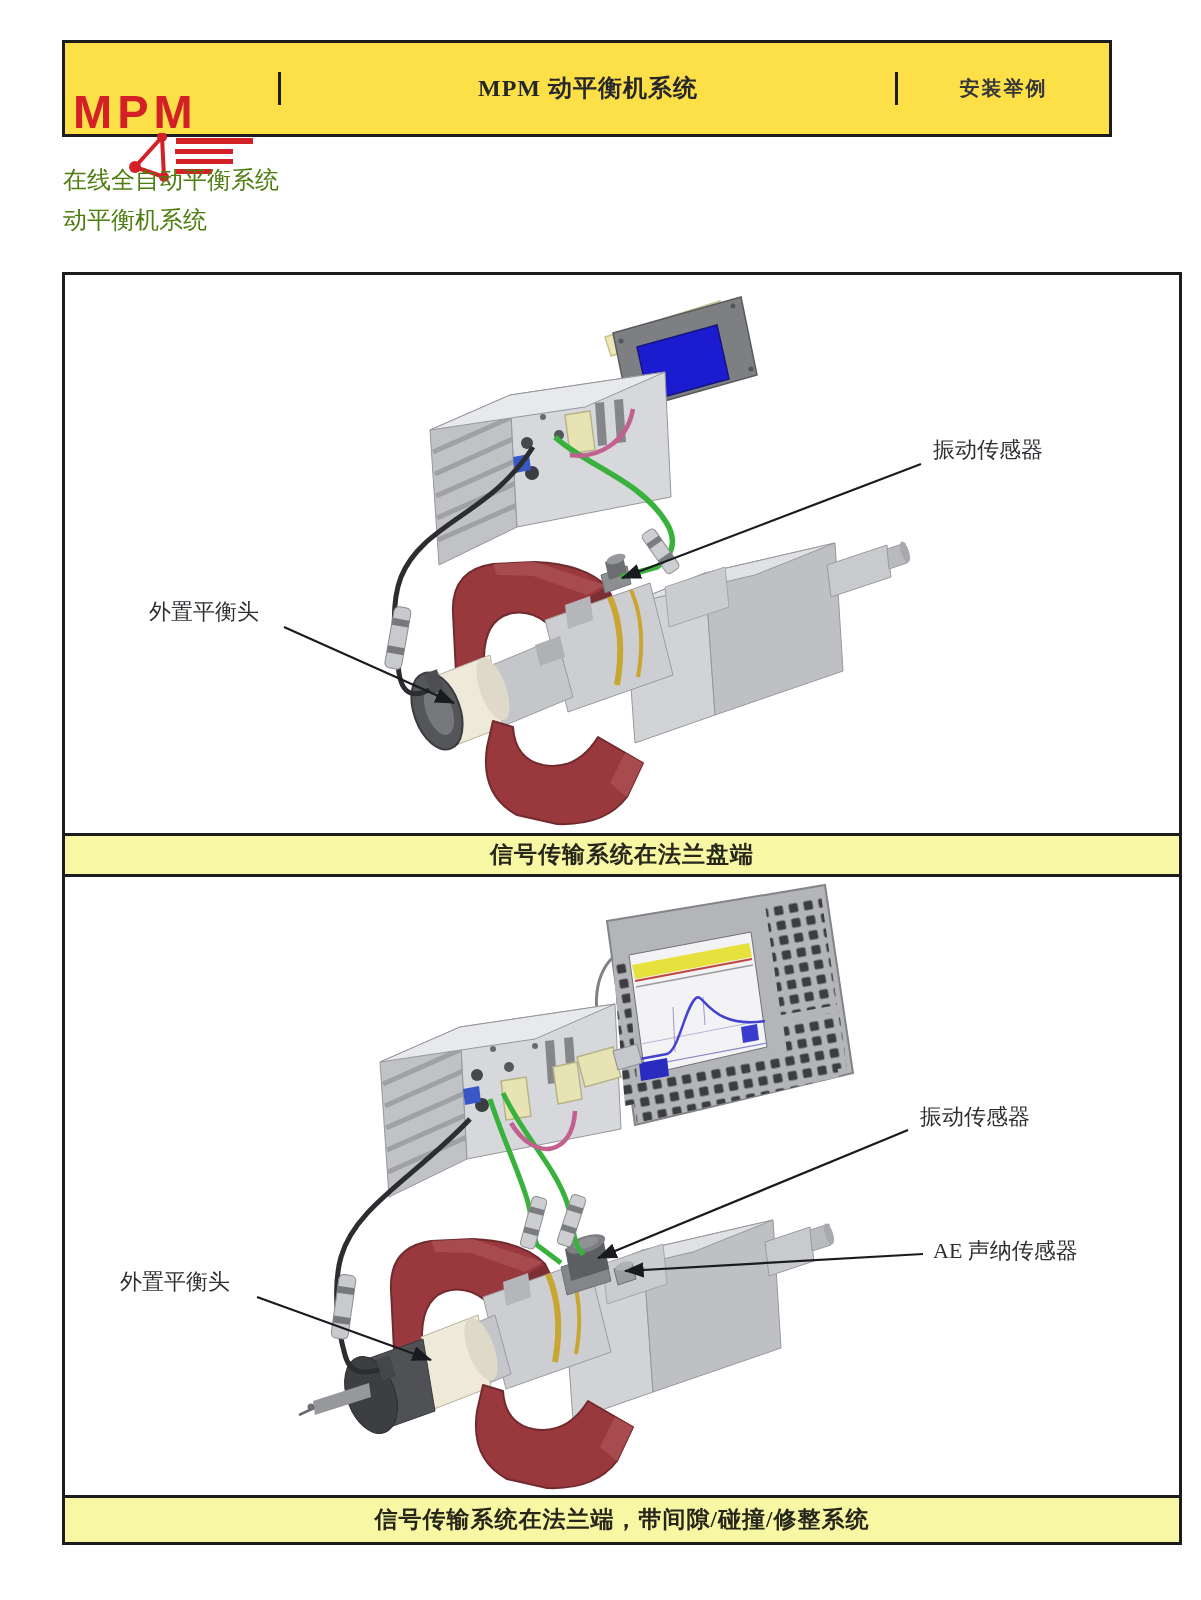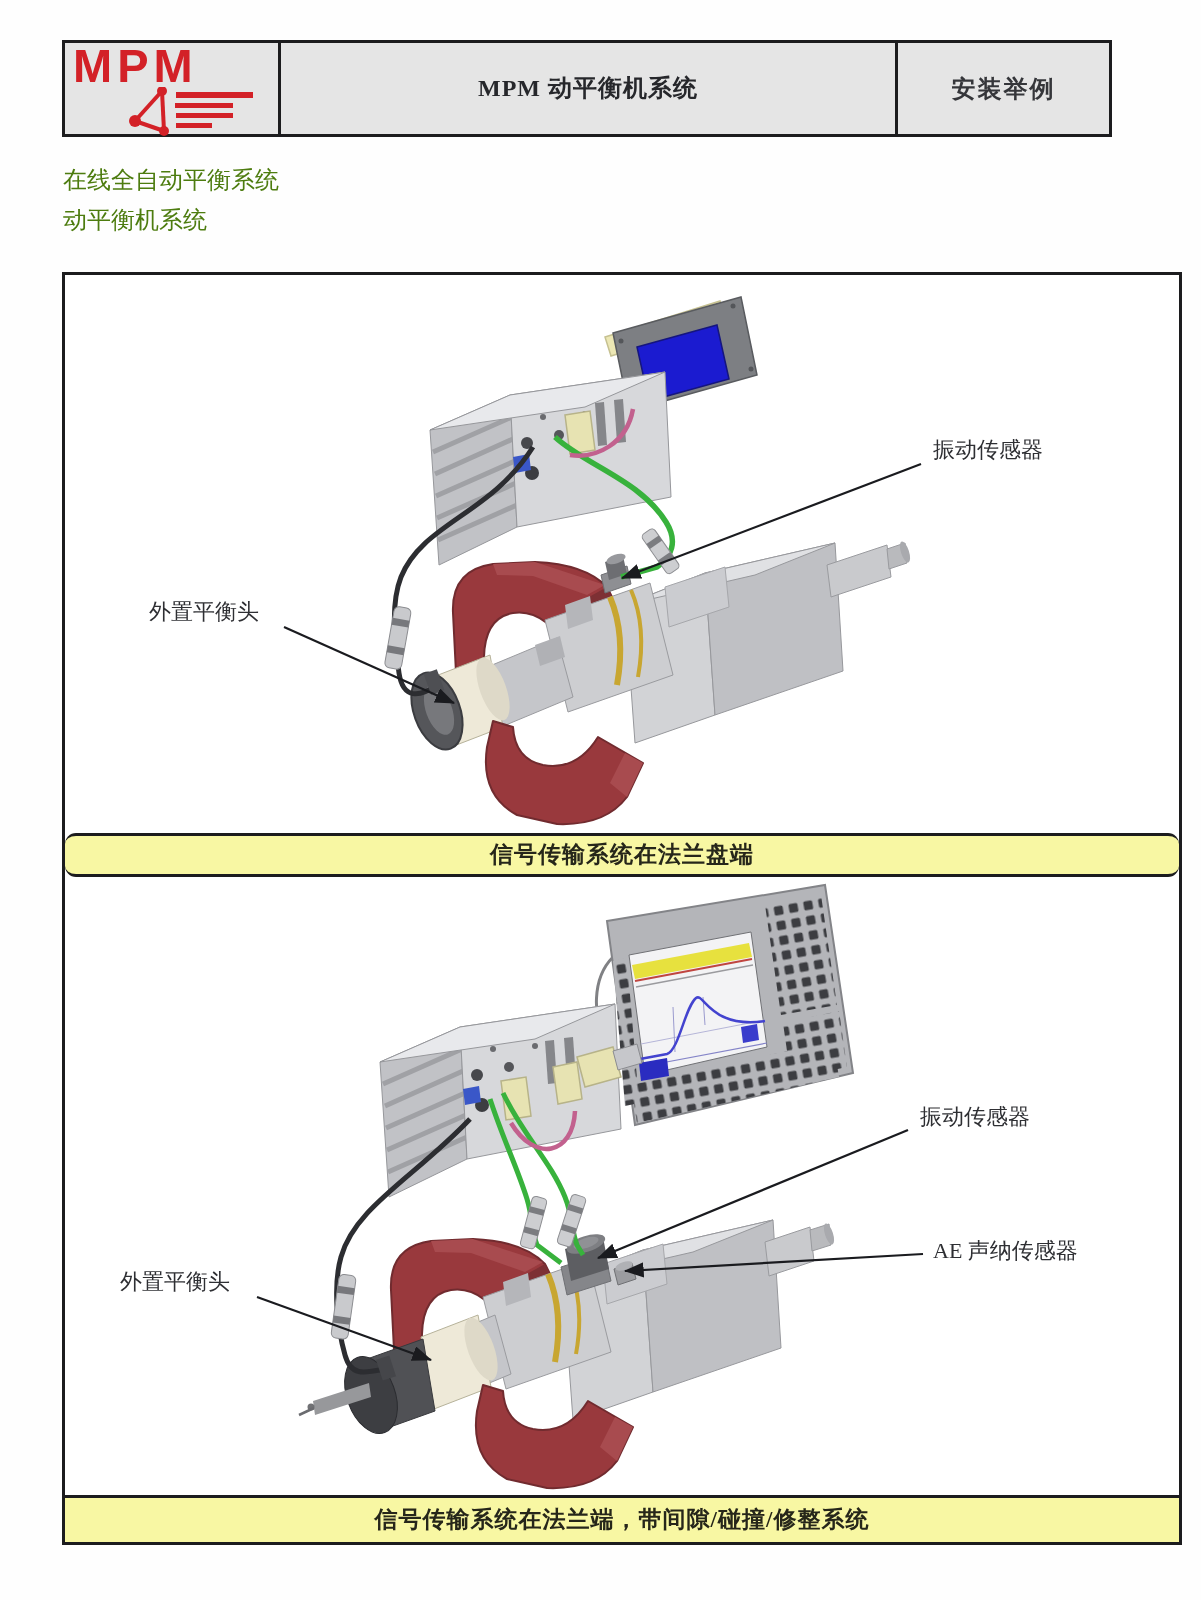--- a/index.html
+++ b/index.html
@@ -13,31 +13,31 @@
   }
   html,body{margin:0;padding:0;}
   body{
     width:1201px;height:1600px;position:relative;background:#fefefe;
     font-family:"Liberation Serif","DejaVu Serif",serif;color:#1d1e22;
     overflow:hidden;
   }
   .header-table{
     position:absolute;left:62px;top:40px;width:1050px;height:97px;
     border:3px solid var(--border-black);box-sizing:border-box;
-    display:flex;background:#e5e5e5;
+    display:flex;background:#fde047;align-items:center;
   }
   .cell{box-sizing:border-box;position:relative;}
   .cell-logo{width:213px;}
   .cell-title{
     flex:1;border-left:3px solid var(--border-black);border-right:3px solid var(--border-black);
     display:flex;flex-direction:row;align-items:center;justify-content:center;
   }
   .cell-right{width:211px;display:flex;align-items:center;justify-content:center;}
   .title-line{font-weight:bold;font-size:24px;line-height:33px;letter-spacing:1px;color:#26272b;}
-  .right-label{font-weight:bold;font-size:24px;letter-spacing:2px;color:#35363a;}
+  .right-label{font-weight:bold;font-size:20px;letter-spacing:2px;color:#35363a;}
   .logo-text{
     position:absolute;left:8px;top:-2px;color:var(--logo-red);
     font-family:"Liberation Sans","DejaVu Sans",sans-serif;
     font-weight:900;font-size:47px;letter-spacing:5px;line-height:50px;
   }
   .logo-mark{position:absolute;left:62px;top:44px;}
   .intro{position:absolute;left:63px;width:600px;font-weight:normal;font-size:24px;color:#4d7c0f;}
   .intro-1{top:164px;}
   .intro-2{top:204px;}
   .figure-box{
@@ -47,21 +47,21 @@
   }
   .panel{position:relative;overflow:hidden;background:#fff;}
   .panel-1{height:558px;}
   .panel-2{flex:1;}
   .caption{
     background:var(--caption-yellow);
     border-top:3px solid var(--border-black);
     text-align:center;font-weight:bold;font-size:23px;color:#26261a;
     letter-spacing:1px;
   }
-  .caption-1{border-bottom:3px solid var(--border-black);padding:3px 0 4px;border-radius:11px;}
+  .caption-1{border-bottom:3px solid var(--border-black);padding:3px 0 4px;}
   .caption-2{padding:6px 0 7px;}
   svg{display:block;}
   svg text{
     font-family:"Liberation Serif","DejaVu Serif",serif;
     font-size:22px;fill:#2e2f33;
   }
 </style>
 </head>
 <body>
 

